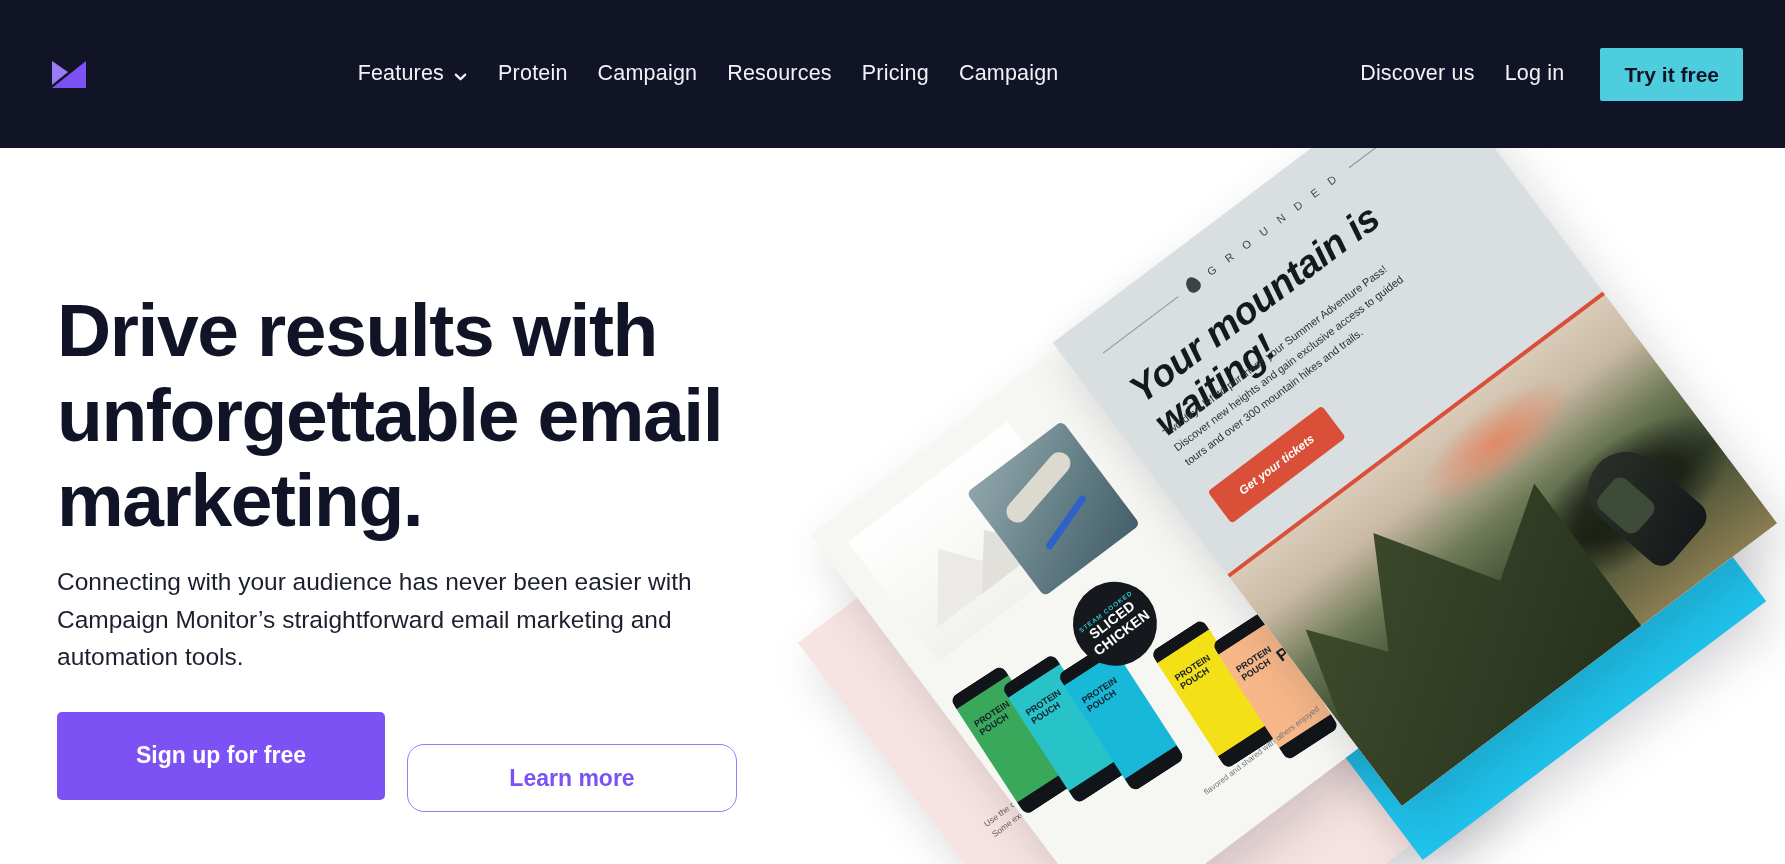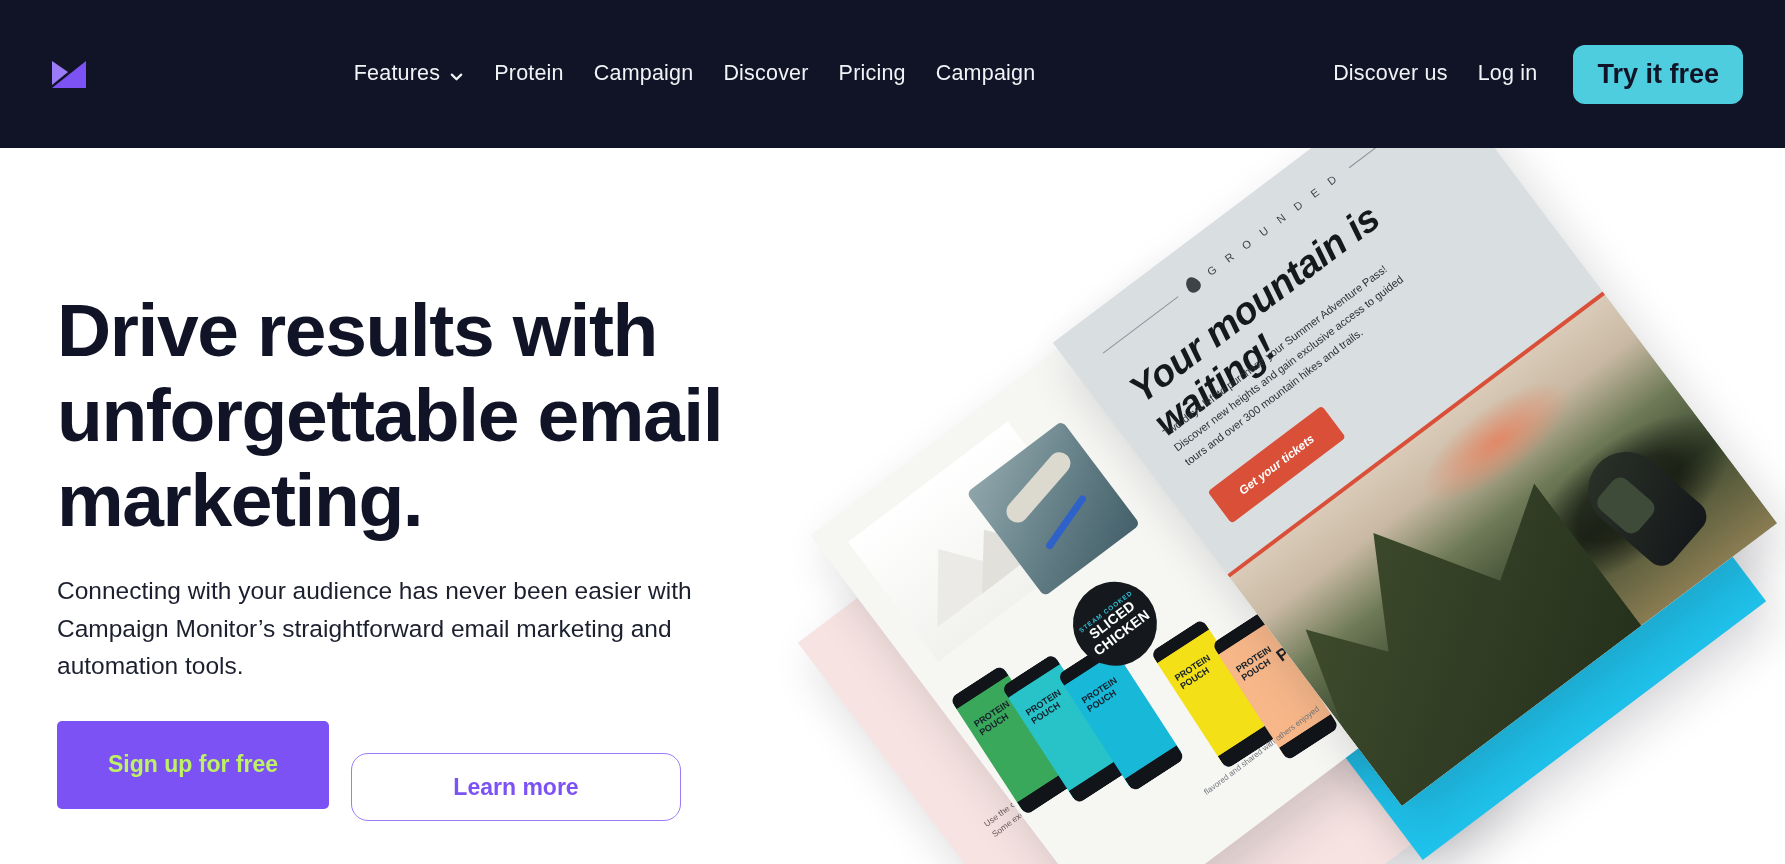--- a/index.html
+++ b/index.html
@@ -70,24 +70,24 @@
   .nav-right {
     flex: 0 0 auto;
     display: flex;
     align-items: center;
     gap: 30px;
   }
 
   .btn-try {
     background: #4ECDDE;
     color: #111426;
-    font-size: 27px;
+    font-size: 21px;
     font-weight: 700;
     border: none;
-    border-radius: 12px;
+    border-radius: 2px;
     padding: 16px 24px;
     cursor: pointer;
     line-height: 1;
     white-space: nowrap;
     font-family: "Liberation Sans", sans-serif;
     margin-left: 6px;
   }
 
   
   .hero {
@@ -105,47 +105,47 @@
     width: 760px;
     z-index: 20;
   }
 
   .headline {
     color: #111426;
     font-size: 75px;
     line-height: 1.135;
     font-weight: 700;
     letter-spacing: -1.4px;
-    margin-bottom: 29px;
+    margin-bottom: 20px;
     font-family: "Liberation Sans", sans-serif;
   }
 
   .subcopy {
     color: #1c1f2e;
     font-size: 24.5px;
     line-height: 1.52;
     font-weight: 400;
     max-width: 660px;
     margin-bottom: 24px;
   }
 
   .cta-row {
     display: flex;
     align-items: center;
     gap: 22px;
   }
 
   .btn-primary {
     background: #7C52F4;
-    color: #bef264;
+    color: #ffffff;
     font-size: 23px;
     font-weight: 700;
     border: none;
     border-radius: 5px;
-    width: 272px;
+    width: 328px;
     height: 88px;
     cursor: pointer;
     font-family: "Liberation Sans", sans-serif;
   }
 
   .btn-secondary {
     background: #ffffff;
     color: #7C52F4;
     font-size: 23px;
     font-weight: 700;
@@ -495,21 +495,21 @@
       <span class="nav-link">Features</span>
       <span class="chev">
         <svg width="15" height="15" viewBox="0 0 16 16" aria-hidden="true">
           <path d="M3 6 L8 11 L13 6" fill="none" stroke="#f2f3f7" stroke-width="2.4" stroke-linecap="round" stroke-linejoin="round"></path>
         </svg>
       </span>
     </div>
 
     <a class="nav-link">Protein</a>
     <a class="nav-link">Campaign</a>
-    <a class="nav-link">Discover</a>
+    <a class="nav-link">Resources</a>
     <a class="nav-link">Pricing</a>
     <a class="nav-link">Campaign</a>
   </nav>
 
   <div class="nav-right">
     <a class="nav-link">Discover us</a>
     <a class="nav-link">Log in</a>
     <button class="btn-try">Try it free</button>
   </div>
 </header>

